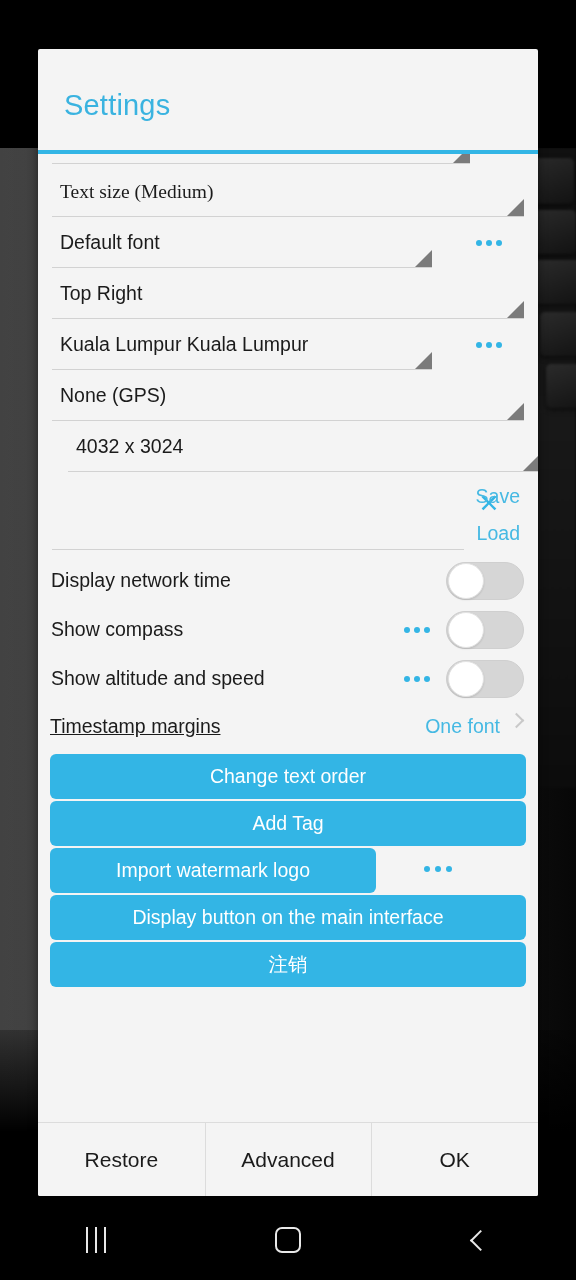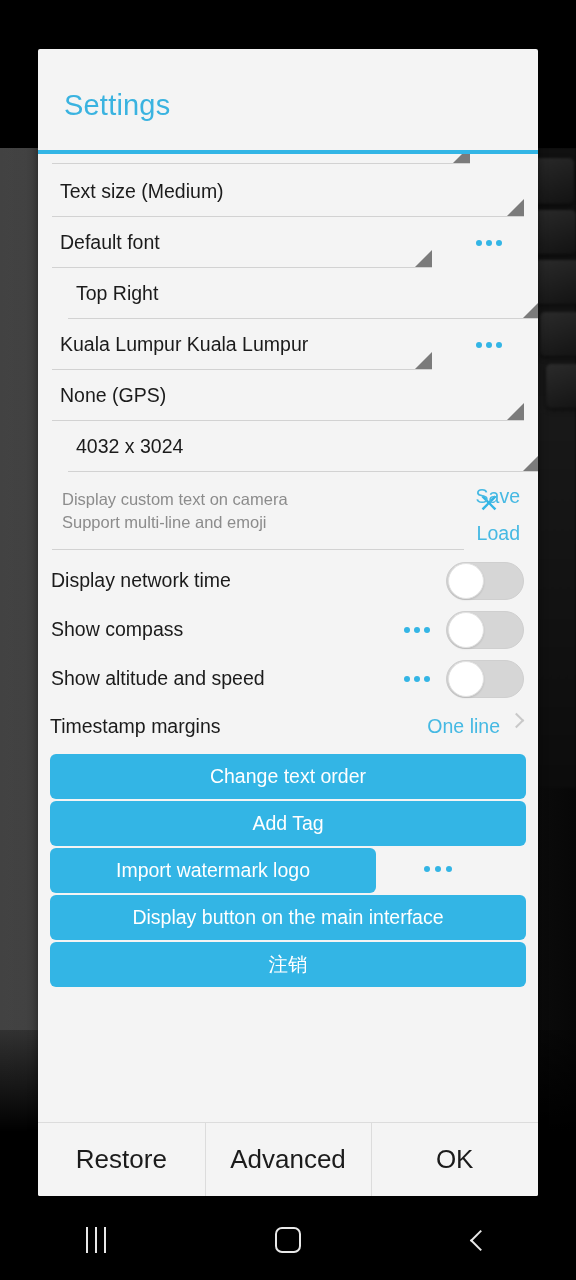--- a/index.html
+++ b/index.html
@@ -101,21 +101,21 @@
   .switch {
     position:absolute; right:2px; width:78px; height:38px; border-radius:19px;
     background:#d6d6d6; border:1px solid #cfcfcf;
   }
   .switch .knob {
     position:absolute; left:1px; top:0px; width:36px; height:36px; border-radius:50%;
     background:#ffffff; border:1px solid #e2e2e2; box-shadow:0 1px 2px rgba(0,0,0,.12);
   }
 
   .lrow { position:relative; height:46px; margin:0 12px; display:flex; align-items:center; }
-  .lrow .tlabel { font-size:19.5px; color:#1b1b1b; }
+  .lrow .tlabel { font-size:19.5px; color:#1b1b1b;text-decoration:underline; }
   .lrow .lval { position:absolute; right:26px; color:#45b9e3; font-size:19.5px; }
   .lrow .lchev { position:absolute; right:4px; top:12px; width:11px; height:11px;
     border-right:2px solid #c9c9c9; border-top:2px solid #c9c9c9; transform:rotate(45deg); }
 
   
   .bwrap { position:relative; margin:5px 12px 0 12px; height:42px; }
   .bbtn {
     height:45px; background:#33b5e5; border-radius:6px; color:#fff;
     font-size:19.5px; display:flex; align-items:center; justify-content:center;
     border:none; width:100%; font-family:"Liberation Sans", sans-serif;
@@ -123,21 +123,21 @@
   .bbtn.partial { width:326px; }
   .bwrap .bdots { position:absolute; left:374px; top:18px; display:flex; gap:5px; }
 
   
   .actionbar {
     height:74px; border-top:1px solid #dcdcdc; display:flex; background:#f4f4f4;
     flex:0 0 auto;
   }
   .act {
     flex:1 1 0; display:flex; align-items:center; justify-content:center;
-    font-size:26px; color:#1b1b1b; position:relative;
+    font-size:21px; color:#1b1b1b; position:relative;
   }
   .act + .act::before {
     content:""; position:absolute; left:0; top:0; bottom:0; width:1px; background:#dcdcdc;
   }
 
   
   #navbar { position:absolute; left:0; bottom:0; width:576px; height:80px; background:#000;
             display:flex; align-items:center; }
   #navbar .nav { flex:1 1 0; display:flex; align-items:center; justify-content:center; height:80px; }
   .nav-recents { display:flex; gap:7px; }
@@ -169,40 +169,40 @@
 
     <div class="dlg-body">
 
       <div class="spin-clip">
         <div class="sp-line"></div>
         <div class="sp-tri"></div>
       </div>
 
       <div id="spinner-list">
           <div class="spin">
-            <div class="sp-box" style="width: 472px;">
+            <div class="sp-box" style="width: 472px; font-family: Liberation Serif, serif;">
               <div class="sp-txt">Text size (Medium)</div>
               <div class="sp-line" style="width: 472px;"></div>
               <div class="sp-tri" style="left: 455px;"></div>
             </div>
           </div>
           <div class="spin">
             <div class="sp-box" style="width: 380px;">
               <div class="sp-txt">Default font</div>
               <div class="sp-line" style="width: 380px;"></div>
               <div class="sp-tri" style="left: 363px;"></div>
             </div>
             <div class="sp-dots" style="left: 424px;">
               <span class="dot"></span>
               <span class="dot"></span>
               <span class="dot"></span>
             </div>
           </div>
           <div class="spin">
-            <div class="sp-box" style="width: 472px; margin-left: 16px;">
+            <div class="sp-box" style="width: 472px;">
               <div class="sp-txt">Top Right</div>
               <div class="sp-line" style="width: 472px;"></div>
               <div class="sp-tri" style="left: 455px;"></div>
             </div>
           </div>
           <div class="spin">
             <div class="sp-box" style="width: 380px;">
               <div class="sp-txt">Kuala Lumpur Kuala Lumpur</div>
               <div class="sp-line" style="width: 380px;"></div>
               <div class="sp-tri" style="left: 363px;"></div>
@@ -224,22 +224,20 @@
             <div class="sp-box" style="width: 472px; margin-left: 16px;">
               <div class="sp-txt">4032 x 3024</div>
               <div class="sp-line" style="width: 472px;"></div>
               <div class="sp-tri" style="left: 455px;"></div>
             </div>
           </div>
         </div>
 
       <div class="ctext-wrap">
         <div class="ctext-field">
-          <div class="ctext-ph">Display custom text on camera
-Support multi-line and emoji</div>
           <div class="ctext-underline"></div>
         </div>
         <div class="ctext-x">✕</div>
         <div class="ctext-save">Save</div>
         <div class="ctext-load">Load</div>
       </div>
 
       <div id="toggle-list">
           <div class="trow">
             <div class="tlabel">Display network time</div>
@@ -266,21 +264,21 @@
               <span class="dot"></span>
             </div>
             <div class="switch">
               <div class="knob"></div>
             </div>
           </div>
         </div>
 
       <div class="lrow">
         <div class="tlabel">Timestamp margins</div>
-        <div class="lval">One line</div>
+        <div class="lval">One font</div>
         <div class="lchev"></div>
       </div>
 
       <div id="button-list">
           <div class="bwrap">
             <button class="bbtn">Change text order</button>
           </div>
           <div class="bwrap">
             <button class="bbtn">Add Tag</button>
           </div>

